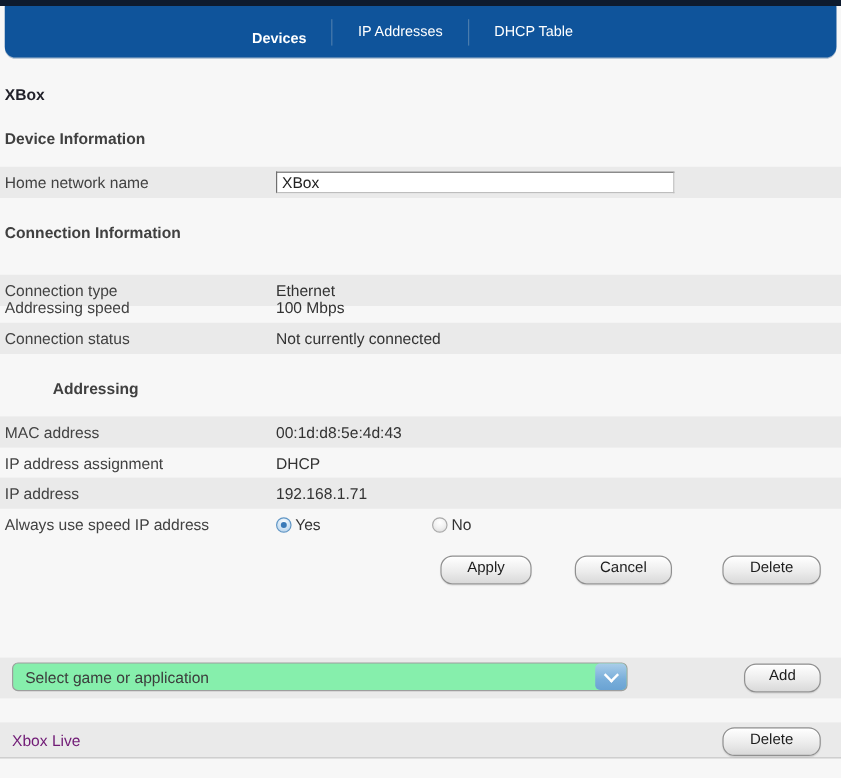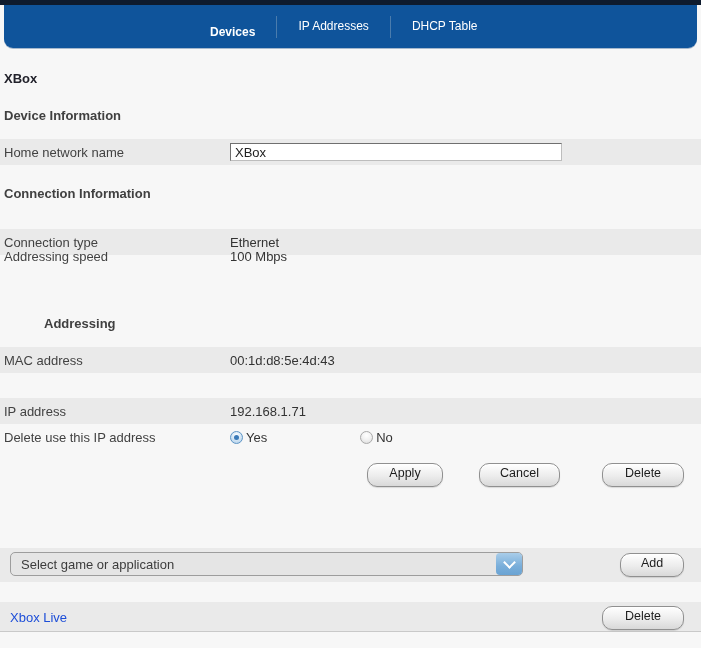--- a/index.html
+++ b/index.html
@@ -93,21 +93,21 @@
     box-shadow:0 1px 1px rgba(0,0,0,0.12), inset 0 1px 0 #ffffff;
     font-family:"Liberation Sans","DejaVu Sans",sans-serif;
     font-size:12.5px;color:#1c1c1c;text-align:center;line-height:18px;
     cursor:pointer;box-sizing:border-box;
   }
 
   
   .app-band{position:absolute;left:0;top:548px;width:701px;height:34px;background:#eaeaea;}
   .dropdown{
     position:absolute;left:10px;top:552px;width:513px;height:24px;
-    background:#e5e5e5;border:1px solid #9d9d9d;border-radius:5px;
+    background:#86efac;border:1px solid #9d9d9d;border-radius:5px;
     box-sizing:border-box;cursor:pointer;
   }
   .dropdown .dd-text{
     position:absolute;left:10px;top:4px;font-size:13px;color:#3c3c3c;white-space:nowrap;
   }
   .dd-arrow{
     position:absolute;right:0;top:0;width:26px;height:22px;
     background:linear-gradient(#a9cde9,#79aeda 60%,#6aa3d3);
     border-radius:4px;
     display:flex;align-items:center;justify-content:center;
@@ -116,21 +116,21 @@
     width:7px;height:7px;margin-top:-4px;
     border-right:2px solid #ffffff;border-bottom:2px solid #ffffff;
     transform:rotate(45deg);
   }
 
   .entry-row{
     position:absolute;left:0;top:602px;width:701px;height:30px;
     background:#eaeaea;border-bottom:1px solid #c9c9c9;box-sizing:border-box;
   }
   .entry-row .entry-name{
-    position:absolute;left:10px;top:8px;font-size:13px;color:#1d4ed8;
+    position:absolute;left:10px;top:8px;font-size:13px;color:#701a75;
   }
 </style>
 </head>
 <body>
 
 <div class="stage">
 
   <div class="topstrip"></div>
   <div class="navbar">
     <div class="nav-tab active">Devices</div>
@@ -152,33 +152,41 @@
   <div class="h2" style="top:186px;">Connection Information</div>
 
   <div class="row gray" style="top:217px;margin-top:12px;">
     <span class="label">Connection type</span>
     <span class="value">Ethernet</span>
   </div>
   <div class="row" style="top:243px;">
     <span class="label">Addressing speed</span>
     <span class="value">100 Mbps</span>
   </div>
+  <div class="row gray" style="top:269px;">
+    <span class="label">Connection status</span>
+    <span class="value">Not currently connected</span>
+  </div>
 
   <div class="h2" style="top:316px;margin-left:40px;">Addressing</div>
 
   <div class="row gray" style="top:347px;">
     <span class="label">MAC address</span>
     <span class="value">00:1d:d8:5e:4d:43</span>
   </div>
+  <div class="row" style="top:373px;">
+    <span class="label">IP address assignment</span>
+    <span class="value">DHCP</span>
+  </div>
   <div class="row gray" style="top:398px;">
     <span class="label">IP address</span>
     <span class="value">192.168.1.71</span>
   </div>
   <div class="row" style="top:424px;">
-    <span class="label">Delete use this IP address</span>
+    <span class="label">Always use speed IP address</span>
     <div class="radio-group">
       <span class="radio-opt yes">
         <span class="radio on"></span>
         <span class="radio-text">Yes</span>
       </span>
       <span class="radio-opt no">
         <span class="radio off"></span>
         <span class="radio-text">No</span>
       </span>
     </div>

